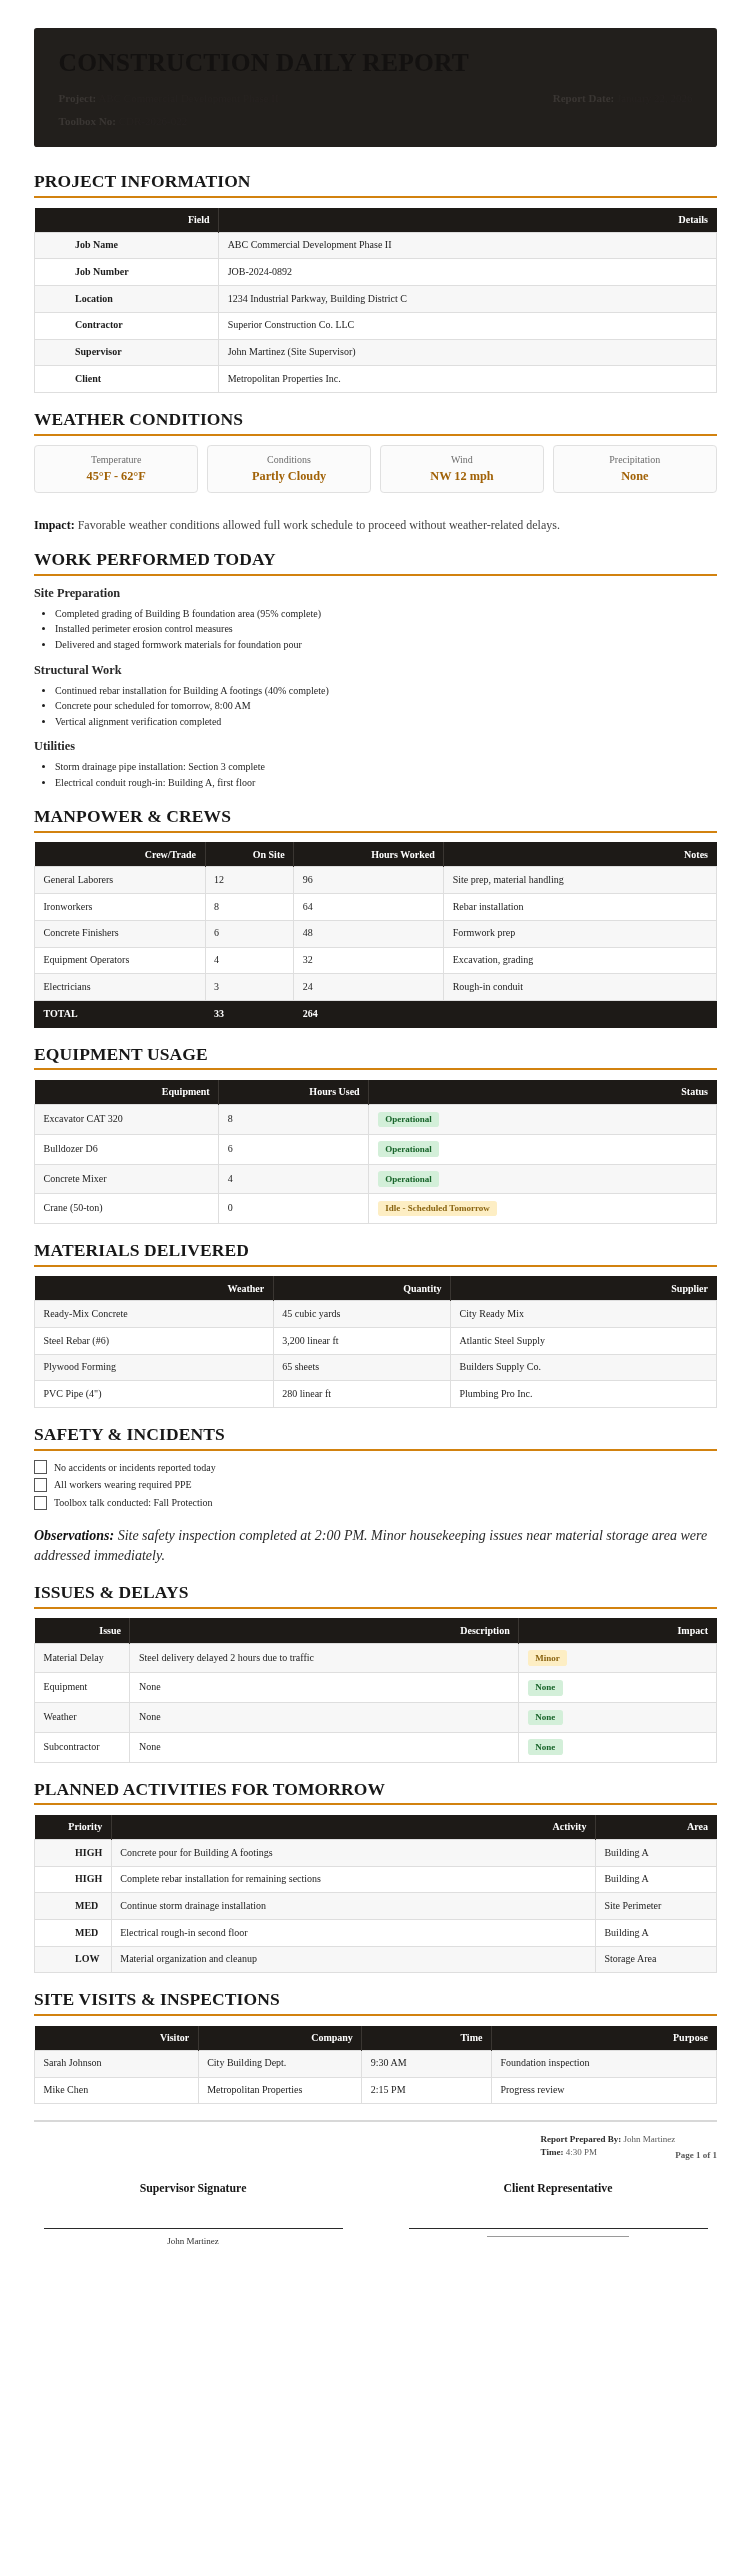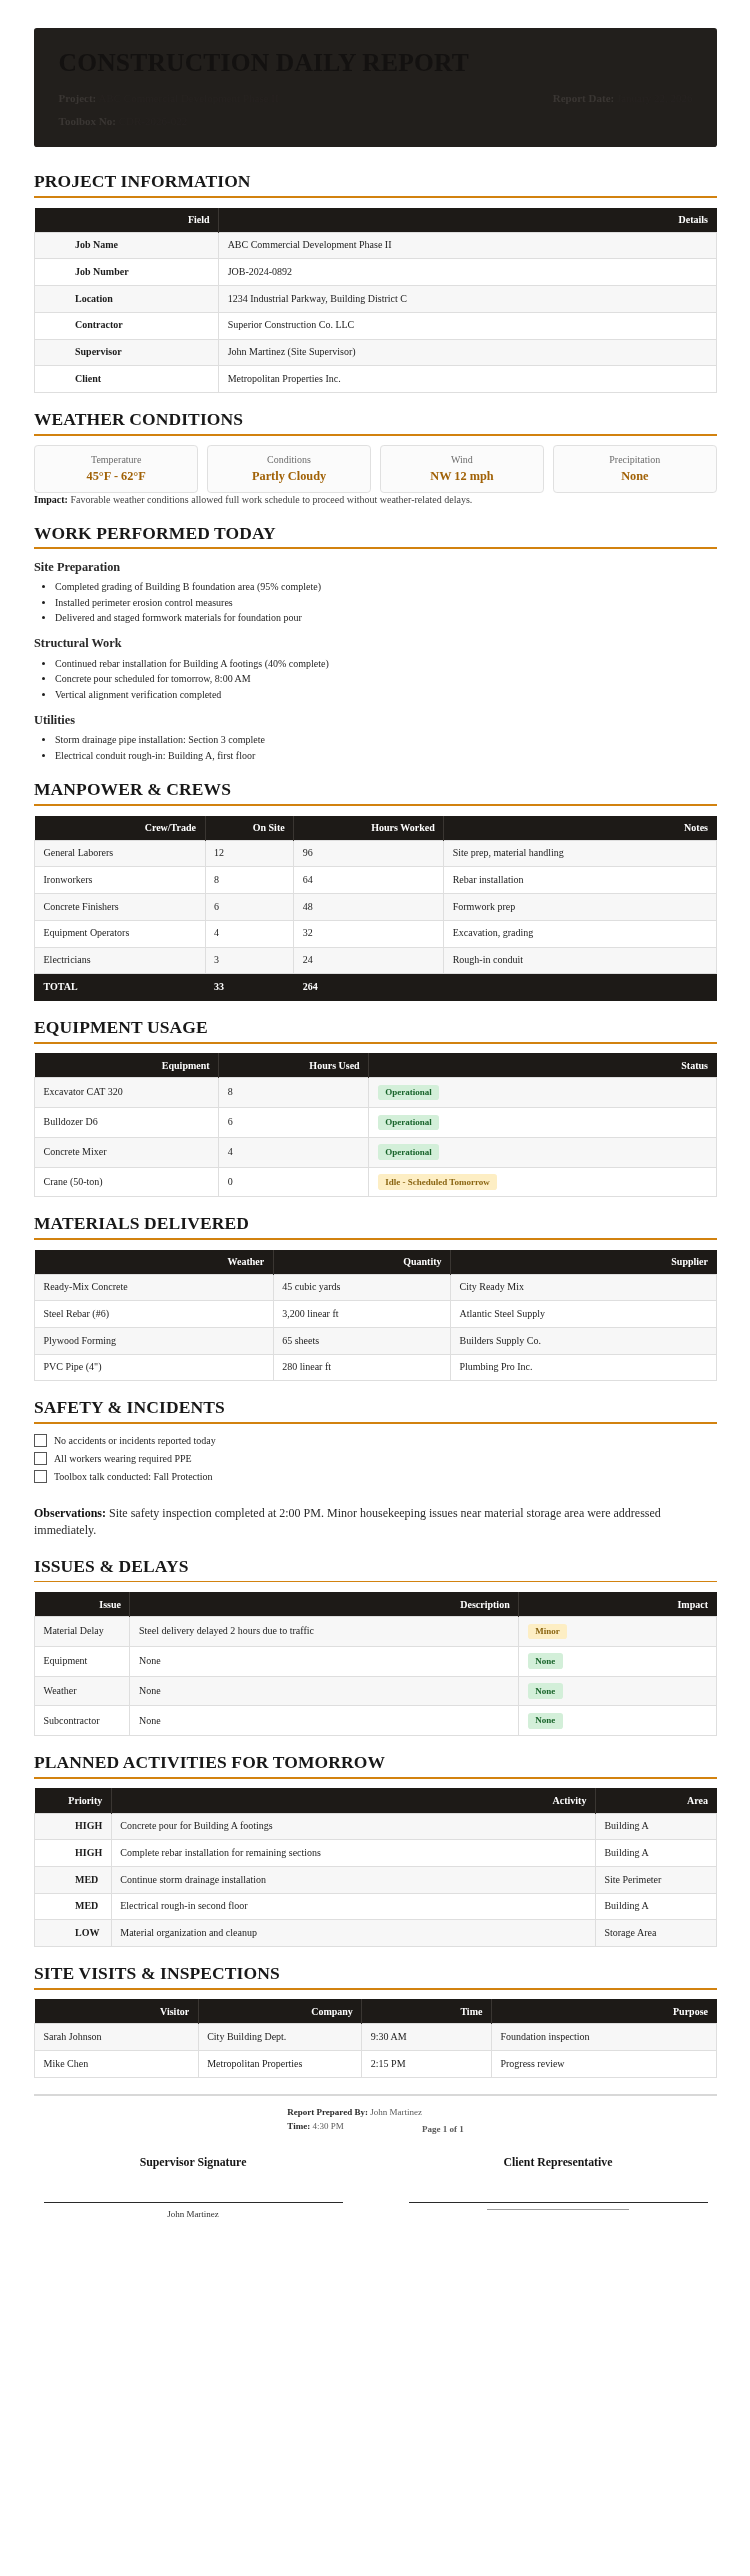--- a/index.html
+++ b/index.html
@@ -70,21 +70,21 @@
   }
 
   
   .weather-grid { display:flex; gap:8.5px; }
   .wcard {
     flex:1; border:0.9px solid #e0e0e0; border-radius:3.8px;
     background:#fbfbfb; text-align:center; padding:7.6px 3.8px 8.5px 3.8px;
   }
   .wcard-label { font-size:10px; color:#6d6d6d; margin-bottom:3.8px; }
   .wcard-value { font-size:12.3px; font-weight:bold; color:#a16207; }
-  .impact { font-size:10px; color:#444; margin-top:0; line-height:1.35; }
+  .impact { font-size:12px; color:#444; margin-top:24px; line-height:1.35; }
   .impact b { color:#151515; }
 
   
   .sub-title { font-size:12.3px; font-weight:bold; color:#2a2a2a; margin:10.4px 0 4.7px 0; }
   ul.bullets { margin:0 0 0 0; padding-left:21px; }
   ul.bullets li { font-size:10px; line-height:1.55; color:#1f1f1f; }
 
   
   .badge {
     display:inline-block; padding:2.4px 7.6px; border-radius:2.8px;
@@ -93,26 +93,26 @@
   .badge.green { background:#d3efd9; color:#18642a; }
   .badge.amber { background:#fdeec4; color:#8a6512; }
 
   
   .check-row { display:flex; align-items:center; gap:6.6px; margin-bottom:4.7px; }
   .checkbox {
     width:11.3px; height:11.3px; border:0.9px solid #555; background:#fff;
     display:inline-block; flex:none;
   }
   .check-label { font-size:10px; color:#1f1f1f; }
-  .observations { font-size:12px; color:#2a2a2a; line-height:1.45; margin-top:22px; }
+  .observations { font-size:14px; color:#2a2a2a; line-height:1.45; margin-top:16px;font-style:italic; }
   .observations b { color:#111; }
 
   
   .footer-rule { height:1.9px; background:#d8d8d8; margin:15px 0 10.4px 0; }
-  .footer-top { display:flex; justify-content:center; align-items:flex-start; }
+  .footer-top { display:flex; justify-content:flex-end; align-items:flex-start; }
   .prepared { font-size:9px; color:#5b5b5b; line-height:1.55; }
   .prepared b { color:#2c2c2c; }
   .page-num { font-size:9px; color:#5b5b5b; font-weight:bold; align-self:flex-end; }
   .sig-grid { display:flex; gap:47px; margin-top:21px; }
   .sig-block { flex:1; text-align:center; }
   .sig-title { font-size:11.8px; font-weight:bold; color:#151515; margin-bottom:32px; }
   .sig-line { height:0.9px; background:#2a2a2a; margin:0 9.5px; }
   .sig-name { font-size:9px; color:#333; margin-top:6.6px; min-height:12.3px; }
   .sig-blank { margin:6.6px auto 0 auto; width:142px; height:0.9px; background:#9a9a9a; }
 </style>

